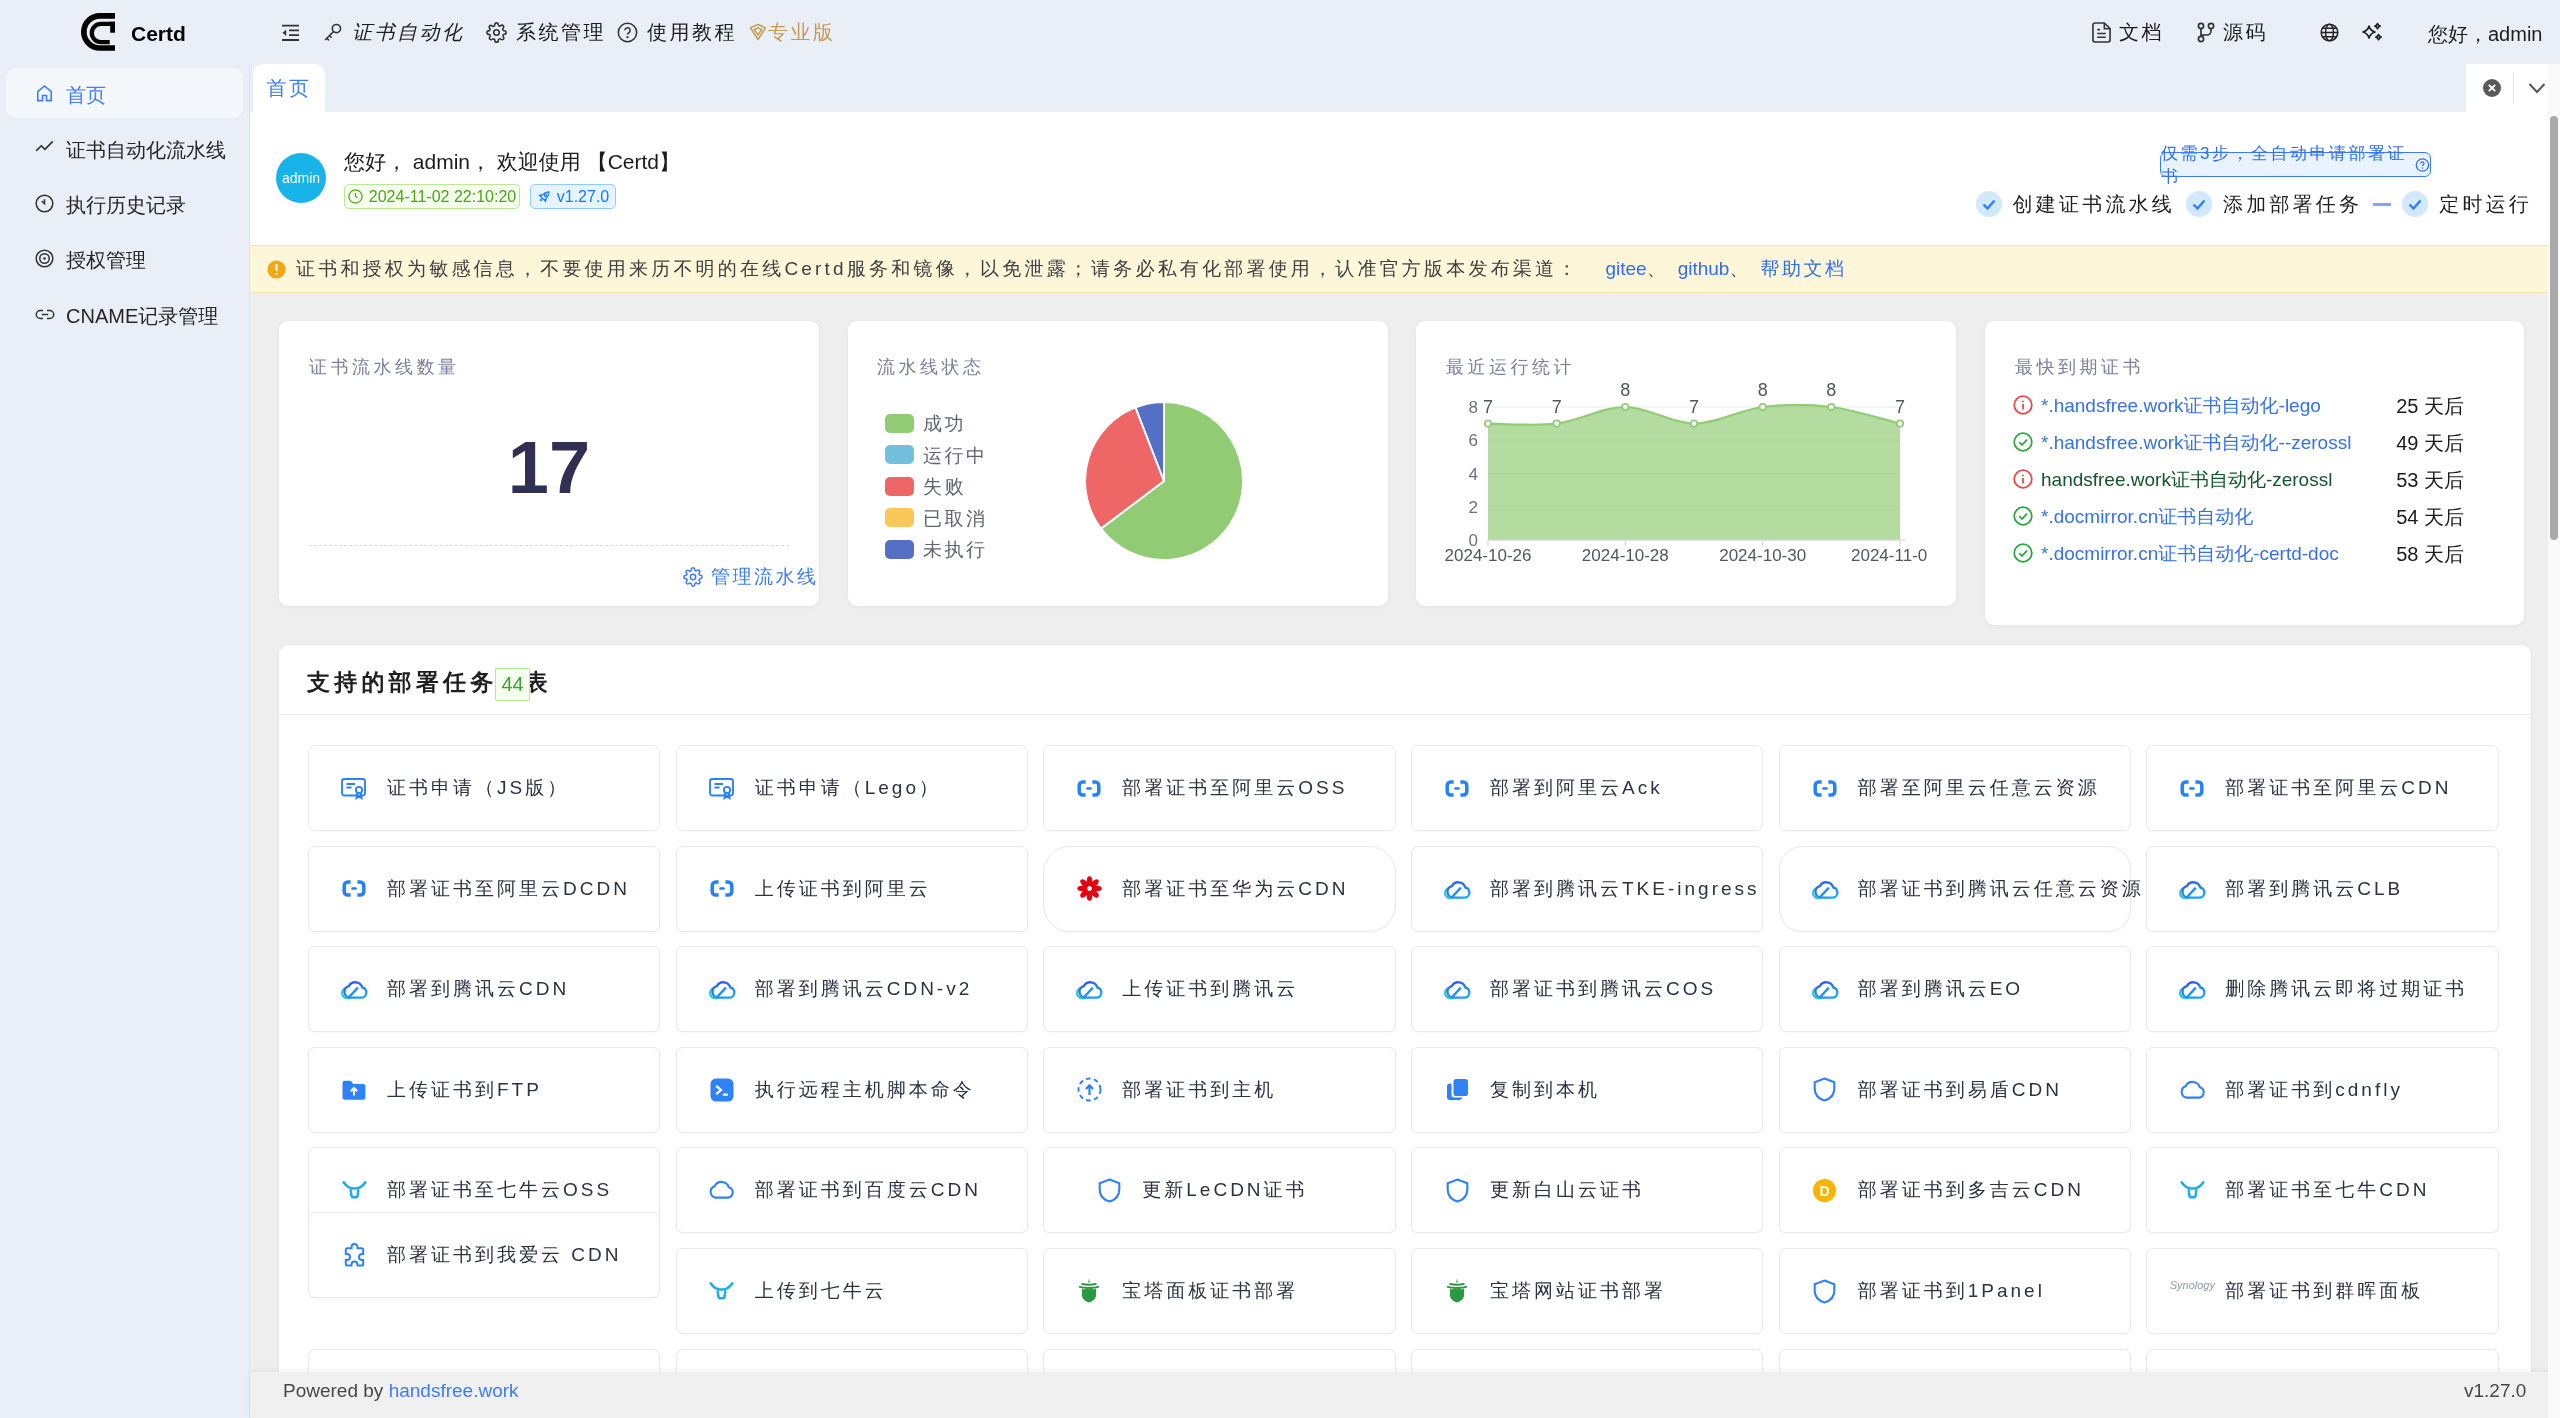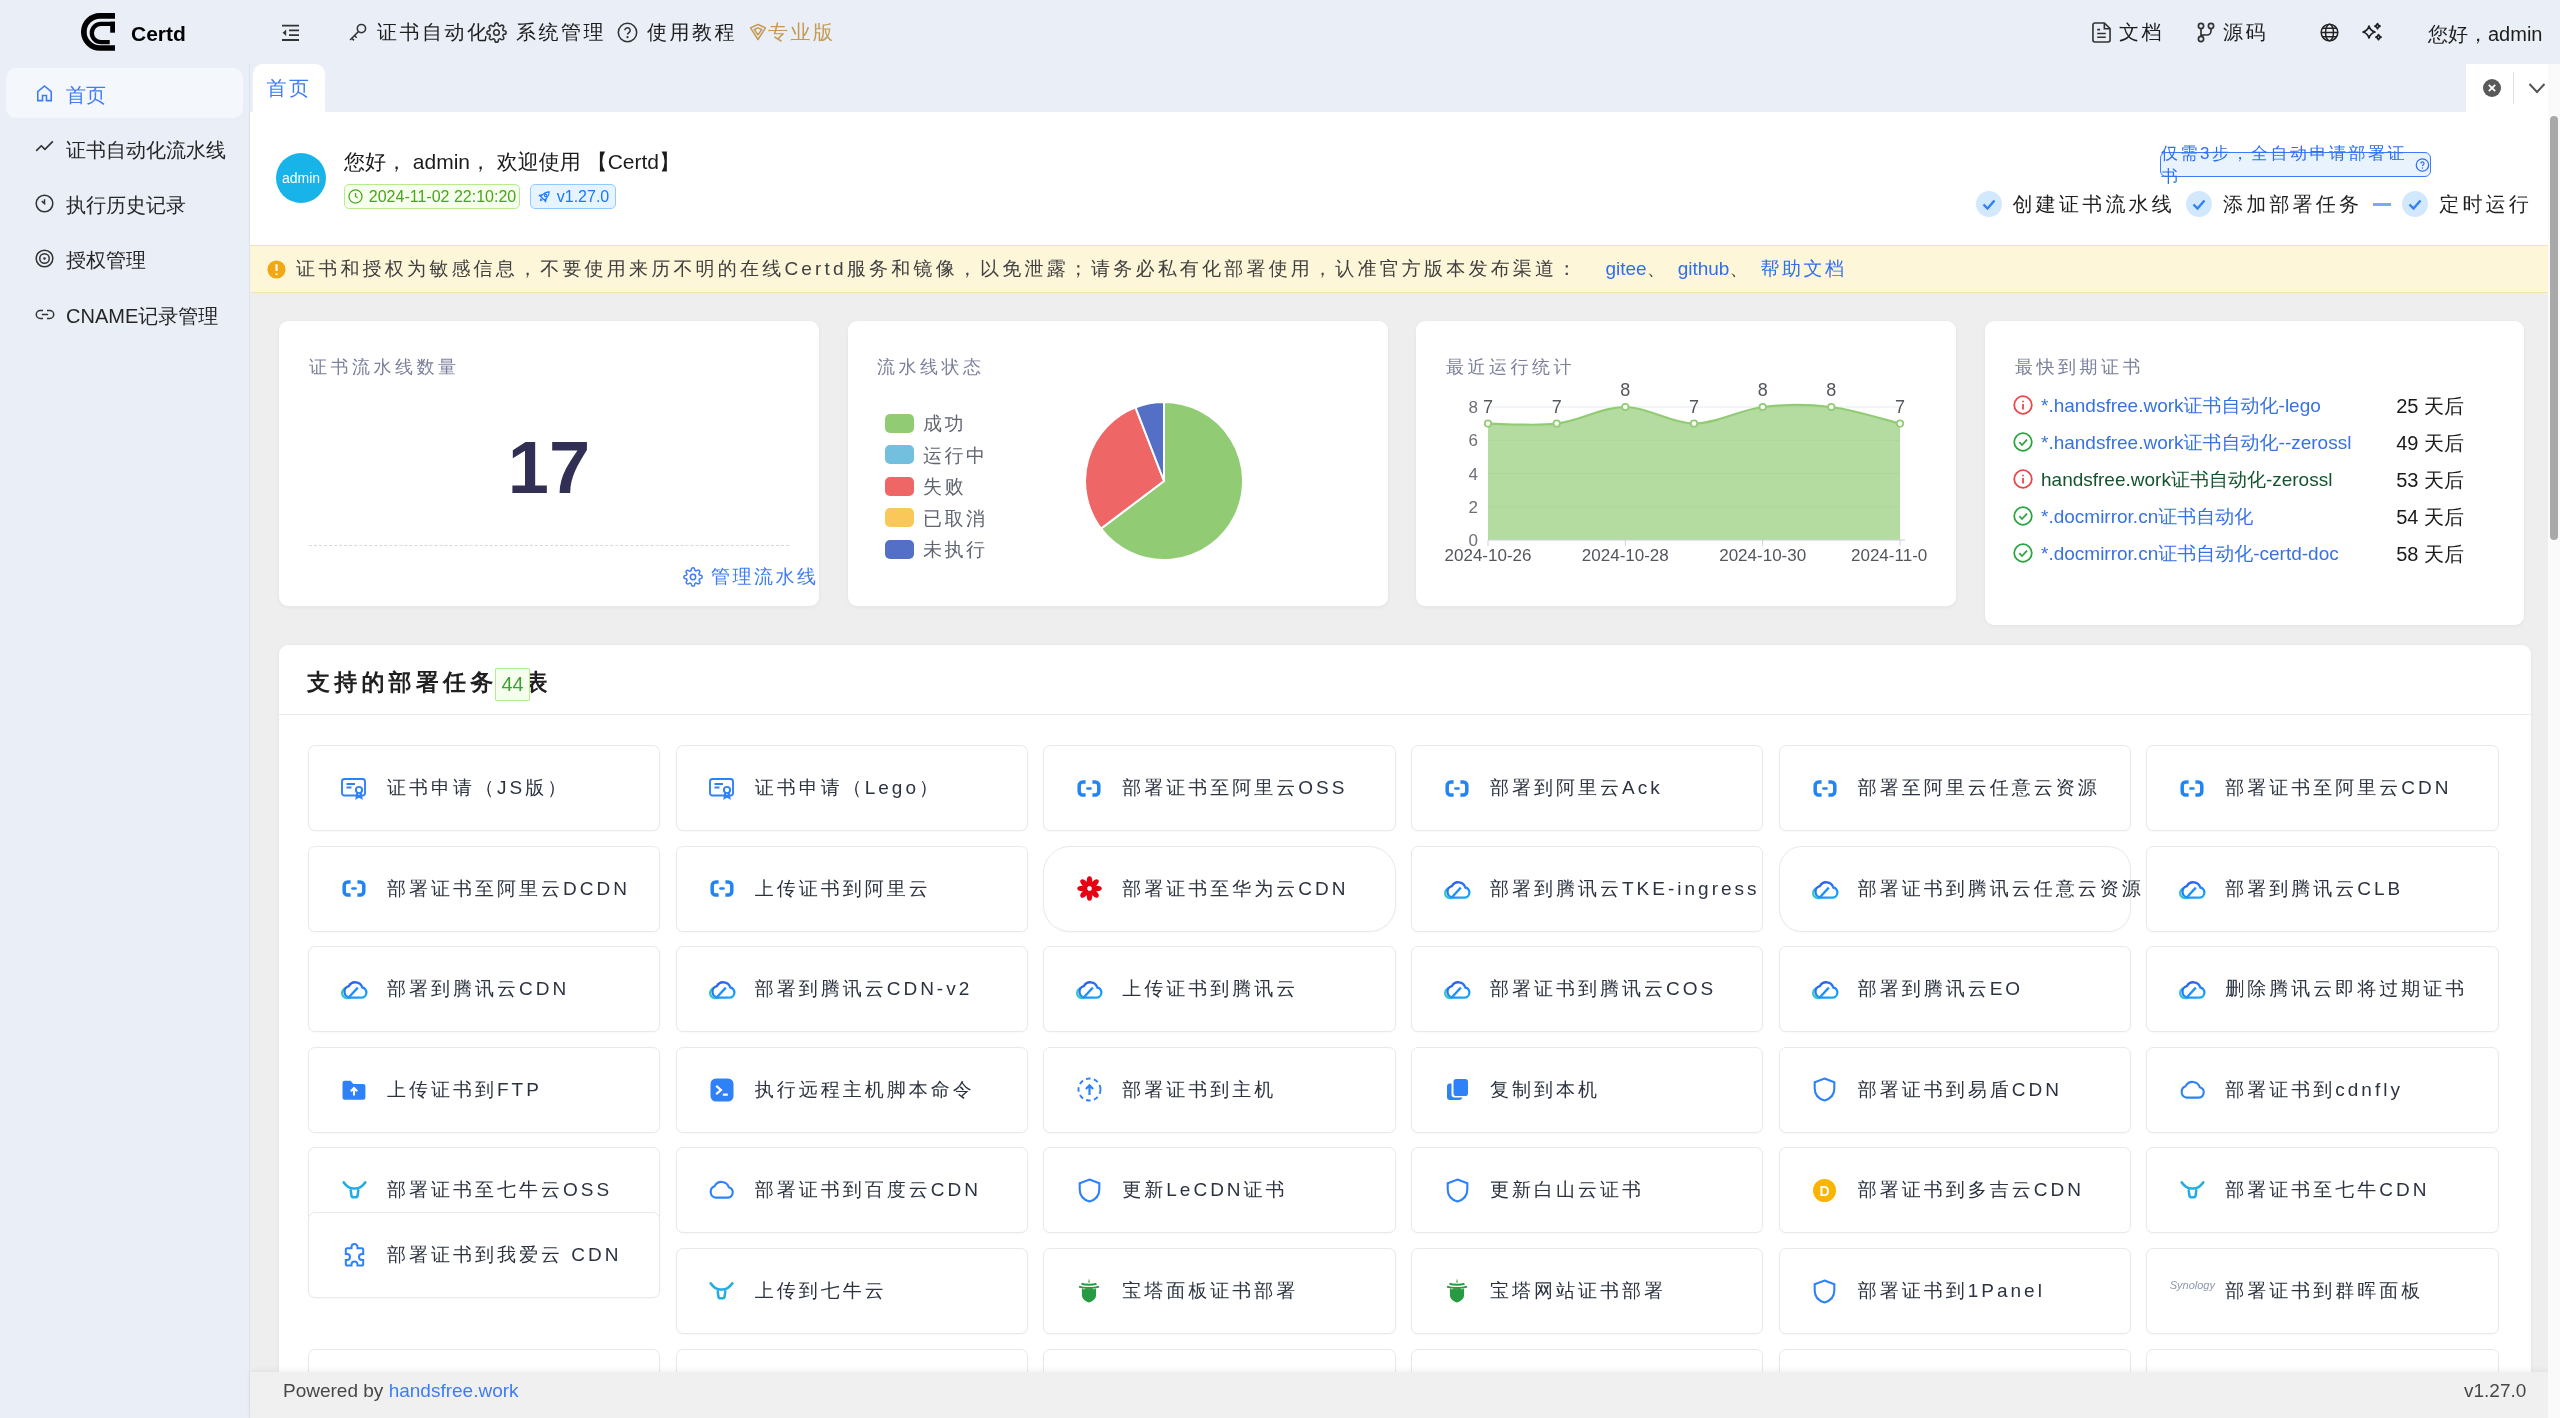--- a/index.html
+++ b/index.html
@@ -29,21 +29,21 @@
 </div>
 <div class="abs" style="left:131px;top:22px;font-size:21px;font-weight:bold;color:#000;">Certd</div>
 
 <div class="abs" style="left:281px;top:24px;">
   <svg width="19" height="18" viewBox="0 0 19 18">
     <path d="M1 1.6 H18 M8 6.4 H18 M8 11.2 H18 M1 16 H18" stroke="#333" stroke-width="1.8" fill="none"></path>
     <path d="M5.2 5.6 L1.6 8.8 L5.2 12 Z" fill="#333"></path>
   </svg>
 </div>
 
-<div class="abs flex" style="left:347px;top:0;height:64px;gap:9px;">
+<div class="abs flex" style="left:322px;top:0;height:64px;gap:9px;font-style:italic;">
   <svg width="21" height="21" viewBox="0 0 24 24" fill="none" stroke="#333" stroke-width="1.8">
     <circle cx="16.5" cy="7.5" r="4.7"></circle>
       <path d="M13.2 10.8 L3.5 20.5 M5.5 18.5 L8 21 M8.5 15.5 L11 18"></path>
   </svg>
   <span class="cjk" style="font-size:20px;color:#1d1d1d;">证书自动化</span>
 </div>
 <div class="abs flex" style="left:486px;top:0;height:64px;gap:9px;">
   <svg width="21" height="21" viewBox="0 0 24 24" fill="none" stroke="#333" stroke-width="1.8">
     <circle cx="12" cy="12" r="3.2"></circle>
     <path d="M19.4 15a1.6 1.6 0 0 0 .32 1.76l.06.06a2 2 0 1 1-2.83 2.83l-.06-.06a1.6 1.6 0 0 0-1.76-.32 1.6 1.6 0 0 0-1 1.47V21a2 2 0 1 1-4 0v-.09A1.6 1.6 0 0 0 9.1 19.4a1.6 1.6 0 0 0-1.76.32l-.06.06a2 2 0 1 1-2.83-2.83l.06-.06a1.6 1.6 0 0 0 .32-1.76 1.6 1.6 0 0 0-1.47-1H3a2 2 0 1 1 0-4h.09A1.6 1.6 0 0 0 4.6 9.1a1.6 1.6 0 0 0-.32-1.76l-.06-.06a2 2 0 1 1 2.83-2.83l.06.06a1.6 1.6 0 0 0 1.76.32H9a1.6 1.6 0 0 0 1-1.47V3a2 2 0 1 1 4 0v.09a1.6 1.6 0 0 0 1 1.47 1.6 1.6 0 0 0 1.76-.32l.06-.06a2 2 0 1 1 2.83 2.83l-.06.06a1.6 1.6 0 0 0-.32 1.76V9a1.6 1.6 0 0 0 1.47 1H21a2 2 0 1 1 0 4h-.09a1.6 1.6 0 0 0-1.47 1z"></path>
@@ -646,21 +646,21 @@
     <div class="tlabel">部署证书至七牛云OSS</div>
   </div>
 <div class="abs tile" style="left:675.7px;top:1147.4px;">
     <div class="ticon">
       <svg width="27" height="20" viewBox="0 0 27 20" fill="none" stroke="#2f81f7" stroke-width="2.1">
 <path d="M7 17.6 H19.8 A5.3 5.3 0 0 0 20.8 7.2 A7.7 7.7 0 0 0 6.6 6.2 A6 6 0 0 0 7 17.6 Z"></path>
       </svg>
     </div>
     <div class="tlabel">部署证书到百度云CDN</div>
   </div>
-<div class="abs tile" style="left:1043.3px;top:1147.4px;">
+<div class="abs tile" style="left:1043.3px;top:1147.4px;padding-left:20px;">
     <div class="ticon">
       <svg width="23" height="25" viewBox="0 0 23 25" fill="none" stroke="#2f81f7" stroke-width="2.1">
 <path d="M11.5 1.6 L21.3 5.2 V11.4 C21.3 17.4 17.3 21.7 11.5 23.4 C5.7 21.7 1.7 17.4 1.7 11.4 V5.2 Z"></path>
       </svg>
     </div>
     <div class="tlabel">更新LeCDN证书</div>
   </div>
 <div class="abs tile" style="left:1411px;top:1147.4px;">
     <div class="ticon">
       <svg width="23" height="25" viewBox="0 0 23 25" fill="none" stroke="#2f81f7" stroke-width="2.1">

